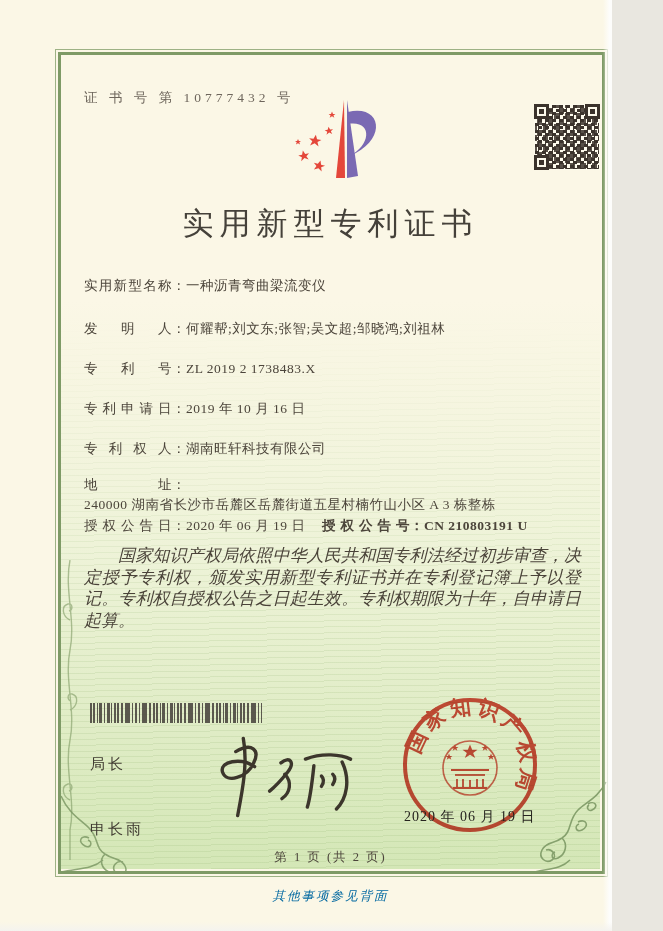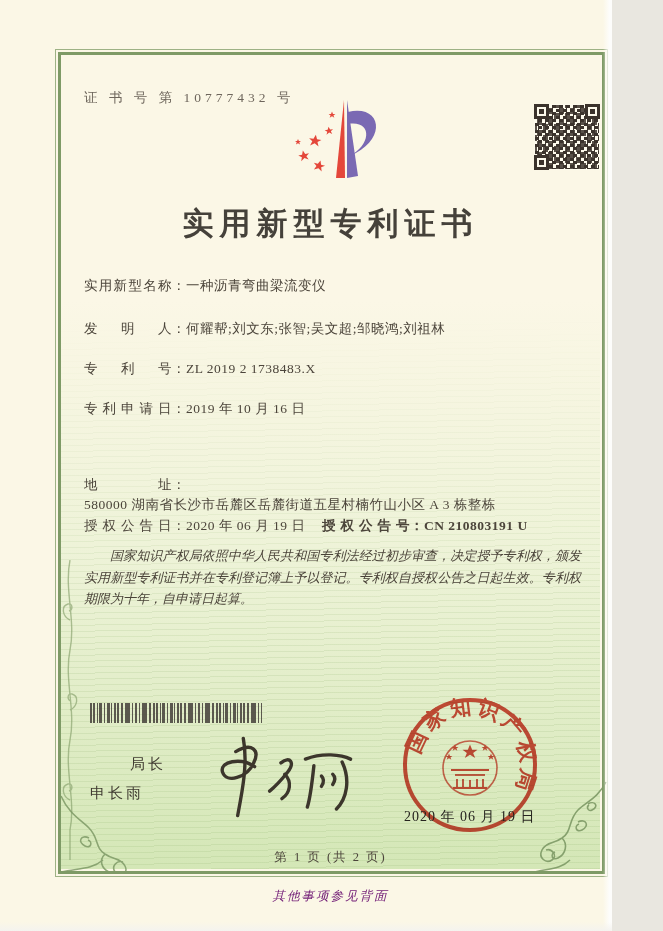--- a/index.html
+++ b/index.html
@@ -18,45 +18,45 @@
   .cert-no{position:absolute;left:84px;top:89px;font-size:13.5px;letter-spacing:4px;color:#6e665c;}
   .logo{position:absolute;left:284px;top:92px;width:112px;height:96px;}
   .qr{position:absolute;left:534px;top:104px;width:66px;height:66px;background:#fdfaec;}
   .qr-noise{position:absolute;inset:1px;
         background:repeating-conic-gradient(#3b332c 0 25%,transparent 0 50%) 0 0/7px 7px,
                    repeating-conic-gradient(transparent 0 25%,rgba(59,51,44,0.85) 0 50%) 2px 3px/11px 11px;}
   .finder{position:absolute;width:15px;height:15px;border:3px solid #3b332c;background:#fdfaec;box-sizing:border-box;}
   .finder::after{content:"";position:absolute;inset:2px;background:#3b332c;}
   .f-tl{left:0;top:0}.f-tr{right:0;top:0}.f-bl{left:0;bottom:0}
   .title{position:absolute;left:55px;top:203px;width:551px;text-align:center;
-        font-size:31px;font-weight:bold;letter-spacing:6px;color:#45413a;}
+        font-size:31px;font-weight:normal;letter-spacing:6px;color:#45413a;}
   
   .row{position:absolute;left:84px;width:510px;font-size:13.5px;letter-spacing:0.5px;color:#4c453b;line-height:20px;}
   .flabel{display:inline-block;width:88px;text-align:justify;text-align-last:justify;vertical-align:top;}
   .colon{vertical-align:top;}
   .fvalue{vertical-align:top;}
   .fvalue-wrap{display:inline-block;width:420px;vertical-align:top;}
   .pair2{position:absolute;left:238px;top:0;white-space:nowrap;font-weight:bold;}
   
-  .body-text{position:absolute;left:84px;top:545px;width:497px;font-size:13px;line-height:21.5px;
+  .body-text{position:absolute;left:84px;top:545px;width:497px;font-size:17px;line-height:21.5px;
         color:#4a4339;text-align:justify;}
   .body-text p{margin:0 0 3px 0;text-indent:2em;}
   .kai{font-style:italic;}
   
   .barcode{position:absolute;left:90px;top:703px;width:172px;height:20px;
         background:repeating-linear-gradient(90deg,#44403a 0 1.5px,transparent 1.5px 3.5px),
                    repeating-linear-gradient(90deg,#44403a 0 2px,transparent 2px 9px);
         opacity:.85;}
-  .commissioner-label{position:absolute;left:90px;top:755px;font-size:15px;letter-spacing:3px;color:#3f3a31;margin-left:40px;}
-  .commissioner-name{position:absolute;left:90px;top:784px;font-size:15px;letter-spacing:3px;color:#3f3a31;}
+  .commissioner-label{position:absolute;left:90px;top:755px;font-size:15px;letter-spacing:3px;color:#3f3a31;}
+  .commissioner-name{position:absolute;left:90px;top:820px;font-size:15px;letter-spacing:3px;color:#3f3a31;}
   .signature{position:absolute;left:200px;top:733px;width:160px;height:88px;}
   .seal{position:absolute;left:399px;top:694px;width:142px;height:142px;opacity:.9;mix-blend-mode:multiply;}
   .seal-date{position:absolute;left:404px;top:808px;width:140px;font-size:14px;letter-spacing:1px;color:#26241f;}
   .page-indicator{position:absolute;left:55px;top:849px;width:551px;text-align:center;font-size:12.5px;color:#4c453b;letter-spacing:2px;}
-  .back-note{position:absolute;left:55px;top:888px;width:551px;text-align:center;font-size:12.5px;color:#701a75;letter-spacing:2px;}
+  .back-note{position:absolute;left:55px;top:888px;width:551px;text-align:center;font-size:12.5px;color:#0369a1;letter-spacing:2px;}
   
   .orn{position:absolute;pointer-events:none;}
   .edge-right{position:absolute;right:0;top:0;width:9px;height:100%;background:linear-gradient(90deg,rgba(253,253,251,0),#fdfdfb 70%);}
   .edge-bottom{position:absolute;left:0;bottom:0;width:100%;height:9px;background:linear-gradient(0deg,#f4f3ef,rgba(253,253,251,0));}
 </style>
 </head>
 <body>
 
 <div class="page">
 
@@ -130,22 +130,25 @@
   </div>
   <div class="row" style="top:276px">
     <span class="flabel">实用新型名称</span><span class="colon">：</span><span class="fvalue">一种沥青弯曲梁流变仪</span>
   </div>
   <div class="row" style="top:359px">
     <span class="flabel">专利号</span><span class="colon">：</span><span class="fvalue">ZL 2019 2 1738483.X</span>
   </div>
   <div class="row" style="top:399px">
     <span class="flabel">专利申请日</span><span class="colon">：</span><span class="fvalue">2019 年 10 月 16 日</span>
   </div>
+  <div class="row" style="top:439px">
+    <span class="flabel">专利权人</span><span class="colon">：</span><span class="fvalue">湖南旺轩科技有限公司</span>
+  </div>
   <div class="row" style="top:475px">
-    <span class="flabel">地址</span><span class="colon">：</span><span class="fvalue fvalue-wrap">580000 湖南省长沙市岳麓区岳麓街道五星村楠竹山小区 A 3 栋整栋</span>
+    <span class="flabel">地址</span><span class="colon">：</span><span class="fvalue fvalue-wrap">240000 湖南省长沙市岳麓区岳麓街道五星村楠竹山小区 A 3 栋整栋</span>
   </div>
   <div class="row" style="top:516px">
     <span class="flabel">授权公告日</span><span class="colon">：</span><span class="fvalue">2020 年 06 月 19 日</span>
     <span class="pair2">
       <span class="flabel">授权公告号</span><span class="colon">：</span><span class="fvalue">CN 210803191 U</span>
     </span>
   </div>
 
   <div class="body-text kai">
     <p>国家知识产权局依照中华人民共和国专利法经过初步审查，决定授予专利权，颁发实用新型专利证书并在专利登记簿上予以登记。专利权自授权公告之日起生效。专利权期限为十年，自申请日起算。</p>

